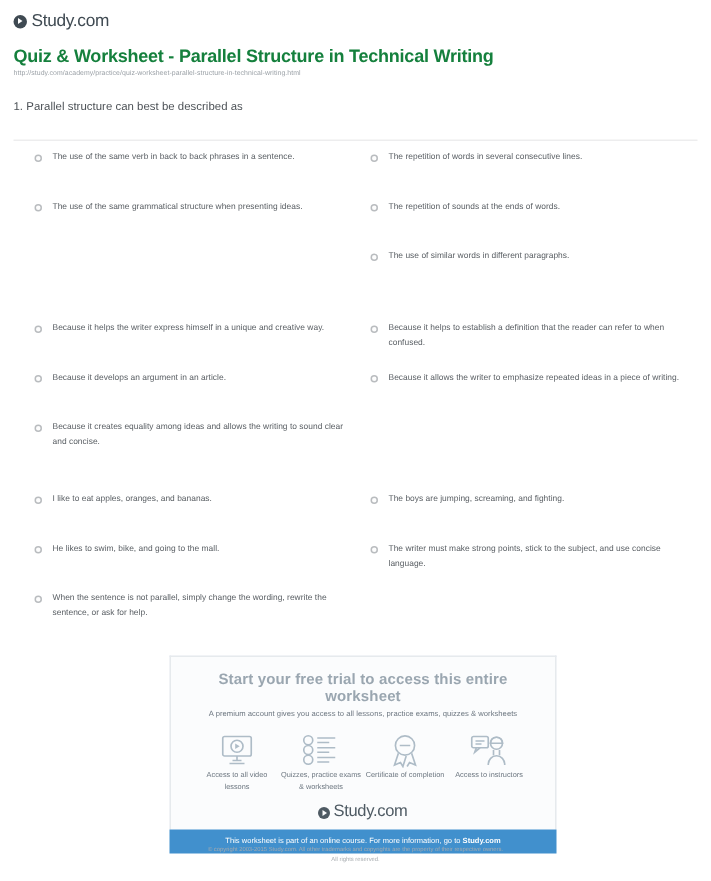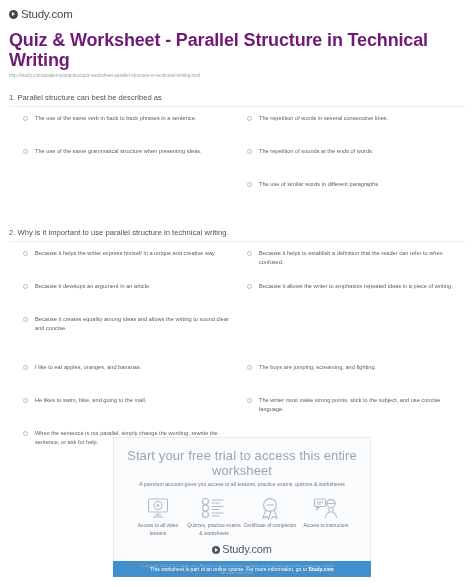--- a/index.html
+++ b/index.html
@@ -42,41 +42,41 @@
   .brand-text {
     font-size: 11.5px;
     font-weight: 400;
     color: #3f4a52;
     letter-spacing: -0.2px;
     line-height: 1;
   }
 
   .doc-title {
     margin-top: 11px;
-    font-size: 18px;
+    font-size: 12px;
     font-weight: bold;
-    color: #701a75;
+    color: #15803d;
     letter-spacing: -0.15px;
     line-height: 1.1;
   }
   .doc-url {
     margin-top: 2px;
     font-size: 4.6px;
     color: #9aa0a6;
     letter-spacing: 0.05px;
     white-space: nowrap;
     overflow: hidden;
   }
 
   
   .question { margin-top: 15px; }
   .q-stem {
     font-size: 7.6px;
     color: #4c5156;
-    padding-bottom: 4px;
+    padding-bottom: 18px;
     border-bottom: 1px solid #ededee;
     letter-spacing: 0.02px;
   }
 
   .answers {
     margin-top: 7px;
     display: grid;
     grid-template-columns: 1fr 1fr;
     grid-auto-flow: column;
     grid-template-rows: repeat(3, auto);
@@ -117,23 +117,23 @@
     width: 258px;
   }
   .promo-card {
     background: #fbfcfd;
     border: 1px solid #e6eaed;
     border-bottom: none;
     padding: 10px 10px 6px;
     text-align: center;
   }
   .promo-title {
-    font-size: 13px;
+    font-size: 10px;
     color: #9aa6b0;
-    font-weight: 400;
+    font-weight: 700;
     letter-spacing: 0.1px;
   }
   .promo-sub {
     margin-top: 3px;
     font-size: 5.1px;
     color: #6d7781;
     letter-spacing: 0.02px;
   }
 
   .features {
@@ -229,21 +229,20 @@
         <span class="answer-text">The repetition of sounds at the ends of words.</span>
       </div>
       <div class="answer">
         <span class="radio"></span>
         <span class="answer-text">The use of similar words in different paragraphs.</span>
       </div>
     </div>
   </div>
 
   <div class="question">
-    <div class="q-stem">2. Why is it important to use parallel structure in technical writing.</div>
     <div class="answers">
       <div class="answer">
         <span class="radio"></span>
         <span class="answer-text">Because it helps the writer express himself in a unique and creative way.</span>
       </div>
       <div class="answer">
         <span class="radio"></span>
         <span class="answer-text">Because it develops an argument in an article.</span>
       </div>
       <div class="answer">

